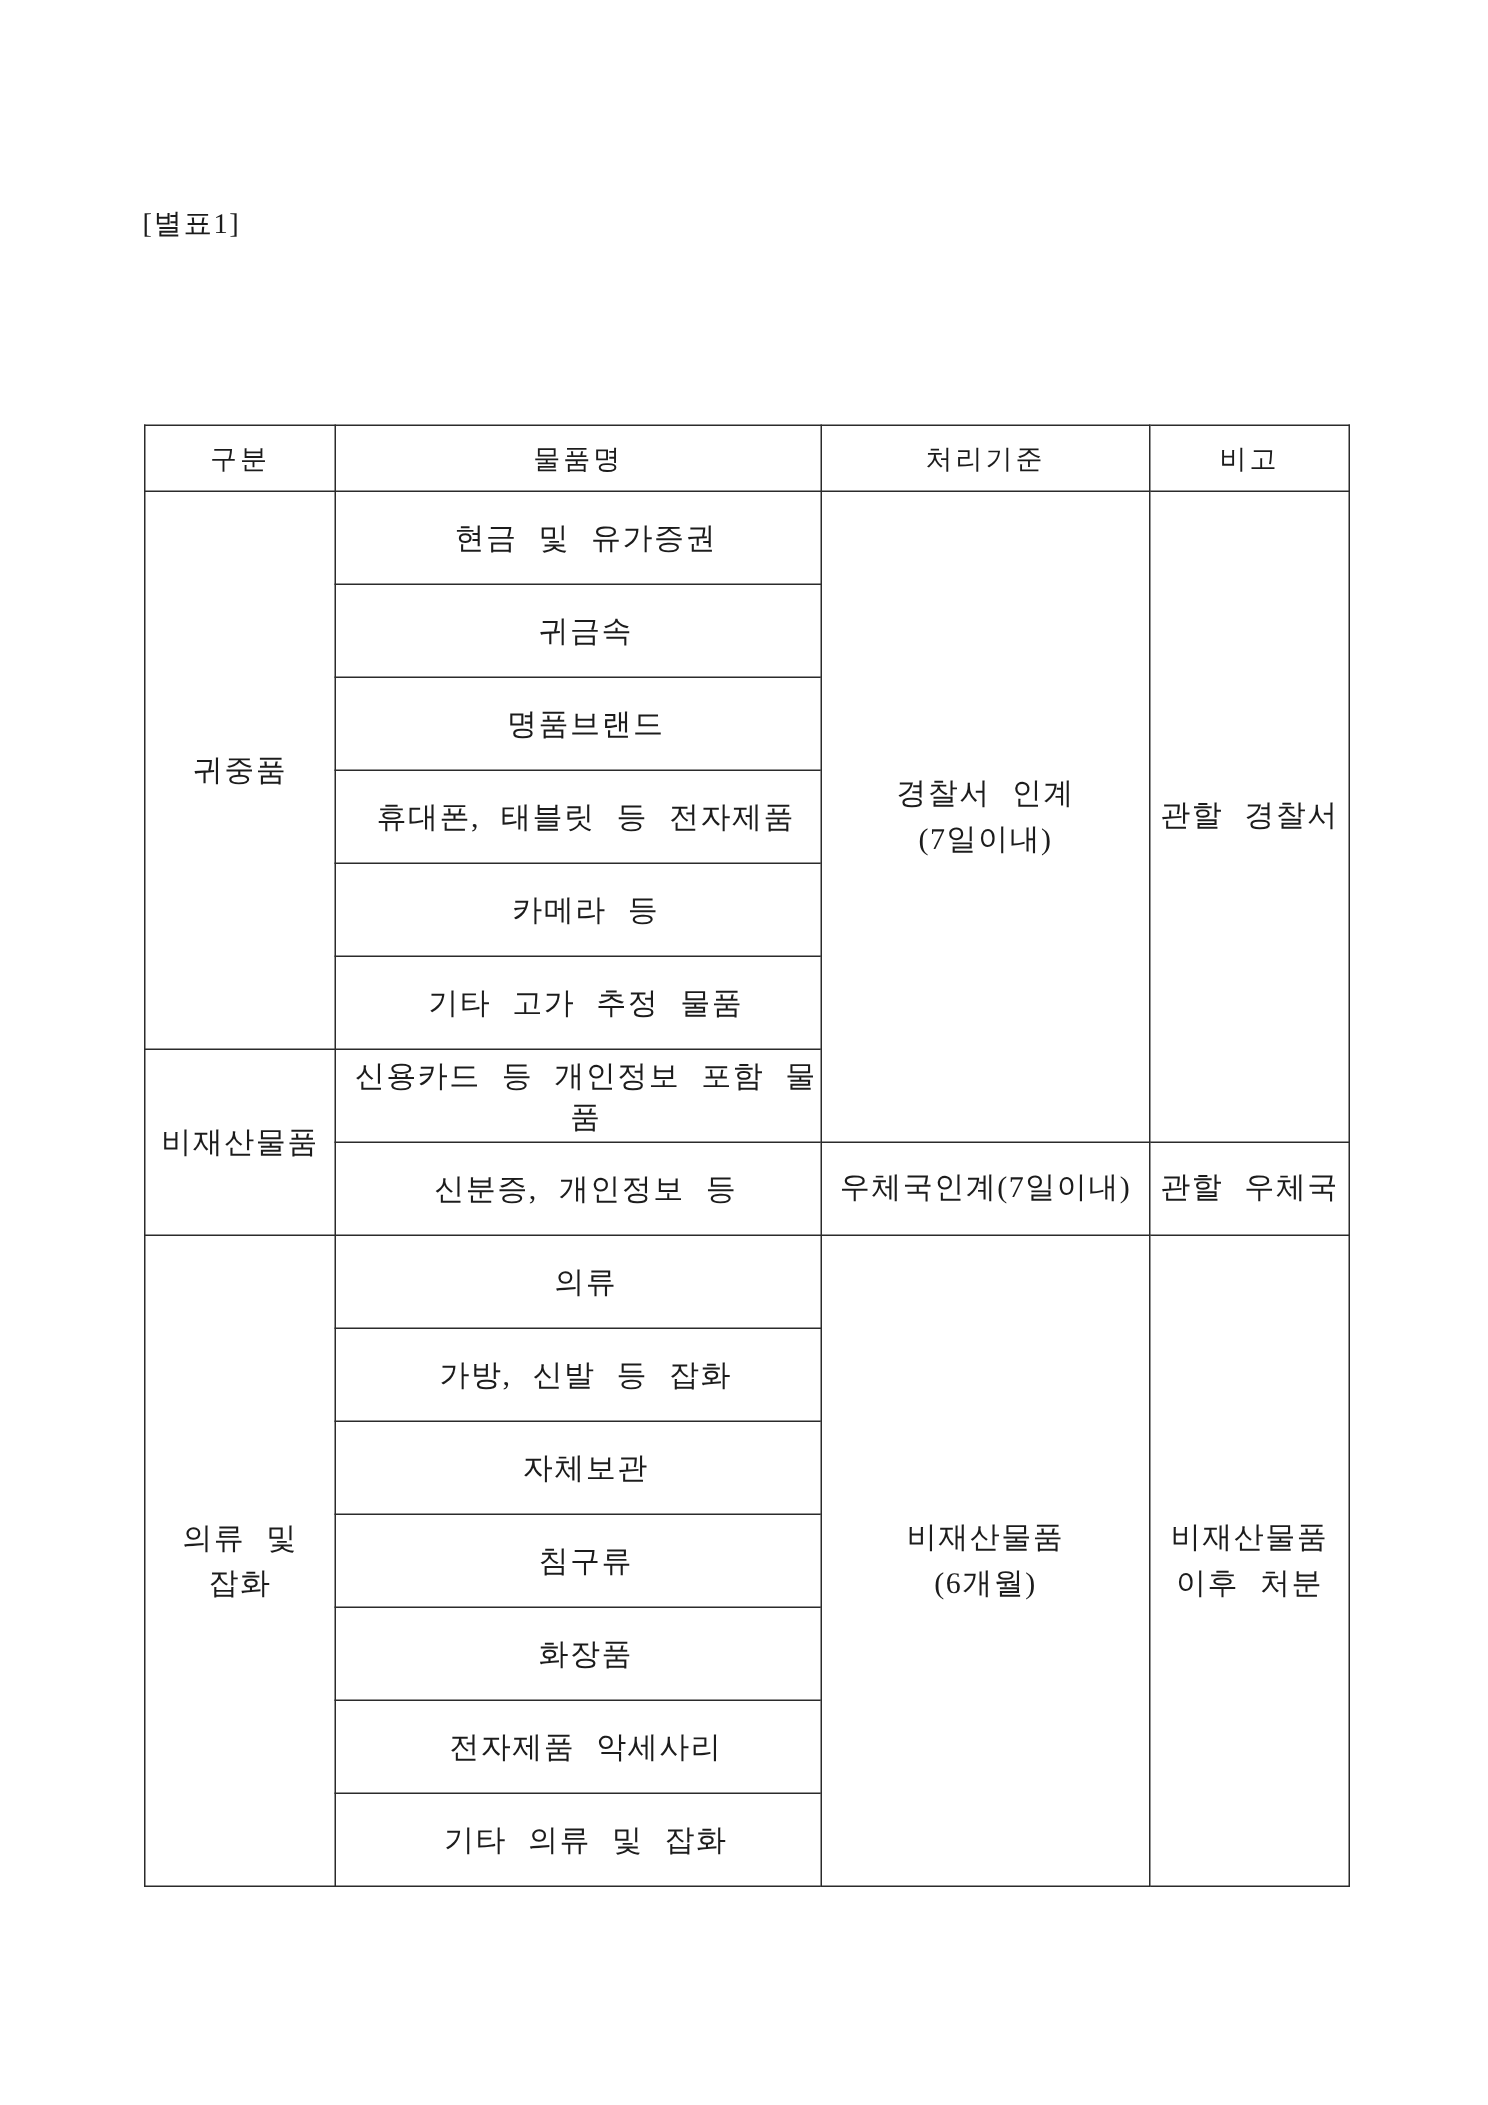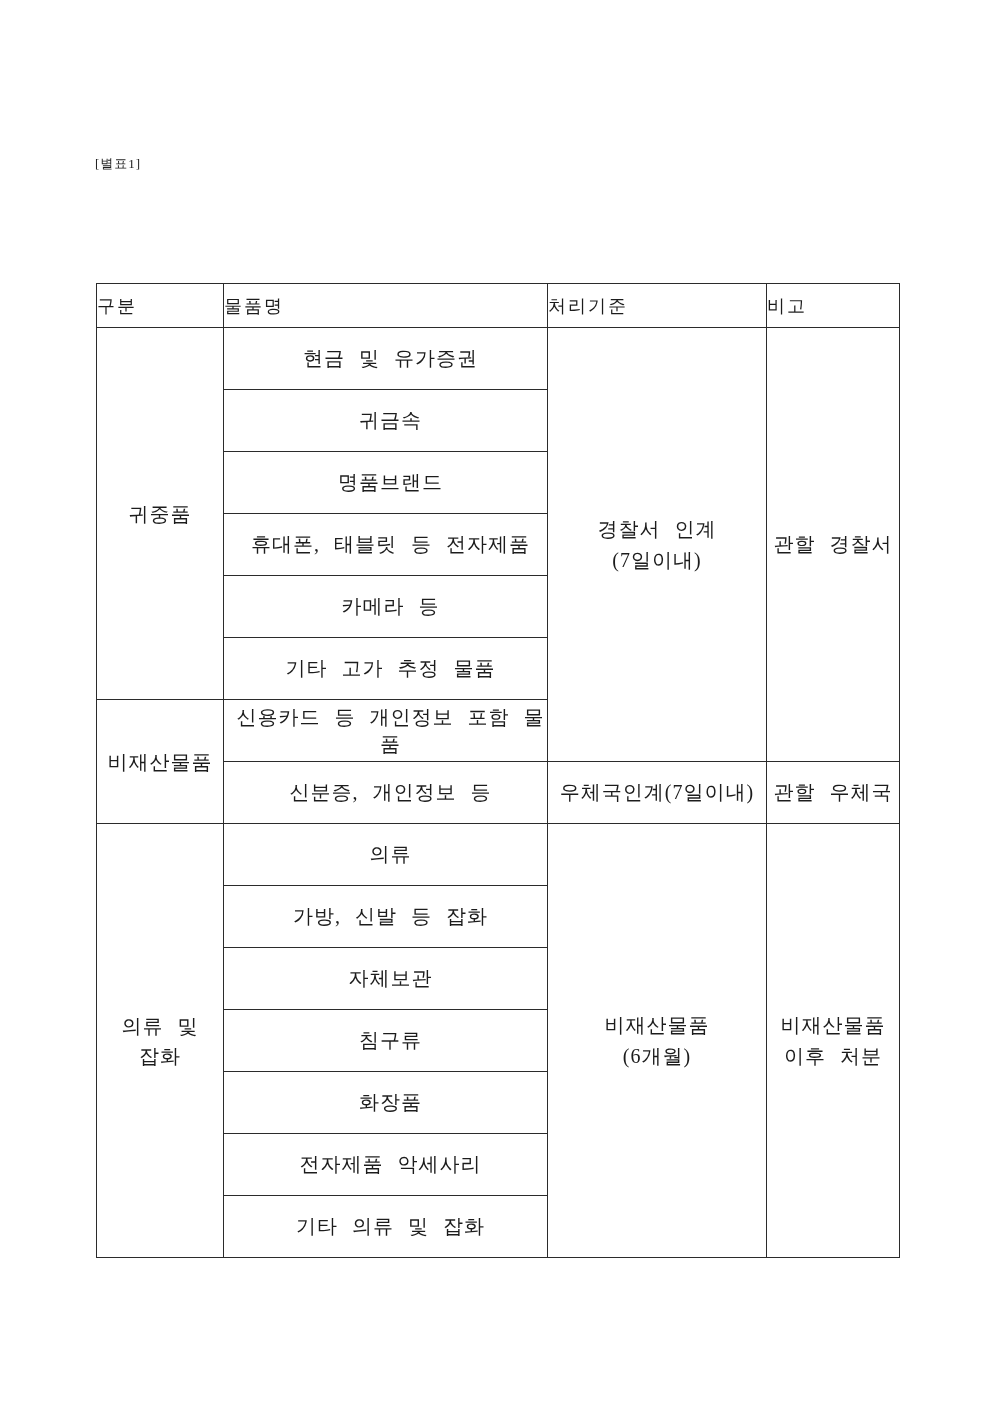--- a/index.html
+++ b/index.html
@@ -10,22 +10,22 @@
     position: relative;
     width: 992px;
     height: 1403px;
     background: #ffffff;
     overflow: hidden;
   }
 
   .annex-label {
     position: absolute;
     left: 95px;
-    top: 155px;
-    font-size: 13px;
+    top: 136px;
+    font-size: 19px;
     letter-spacing: 1px;
   }
 
   .title-row {
     position: absolute;
     top: 193px;
     left: 0;
     width: 100%;
     text-align: center;
   }
@@ -50,20 +50,21 @@
   table.lost-table td {
     border: 1px solid #2b2b2b;
     vertical-align: middle;
     font-size: 20px;
     letter-spacing: 1px;
     word-spacing: 8px;
     background: #ffffff;
   }
   tr.hdr { height: 44px; }
   tr.hdr td {
+    text-align: center;
     font-size: 18px;
     letter-spacing: 2px;
   }
   tr.data { height: 62px; }
   td.cat {
     text-align: center;
     line-height: 1.5;
   }
   td.item {
     text-align: center;

